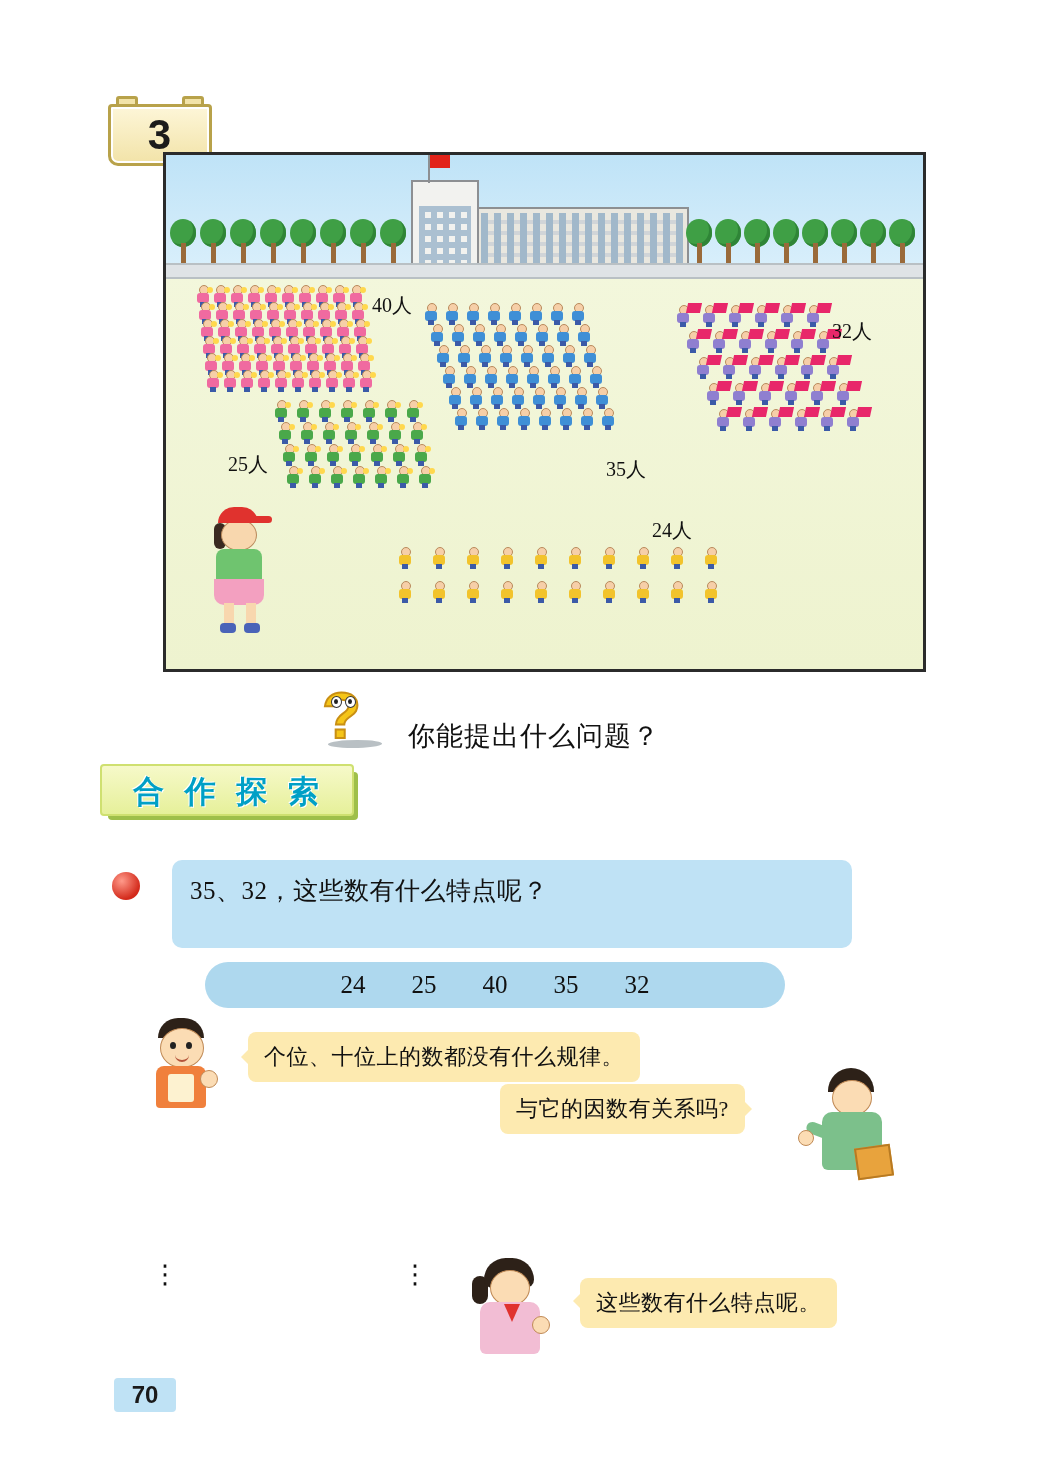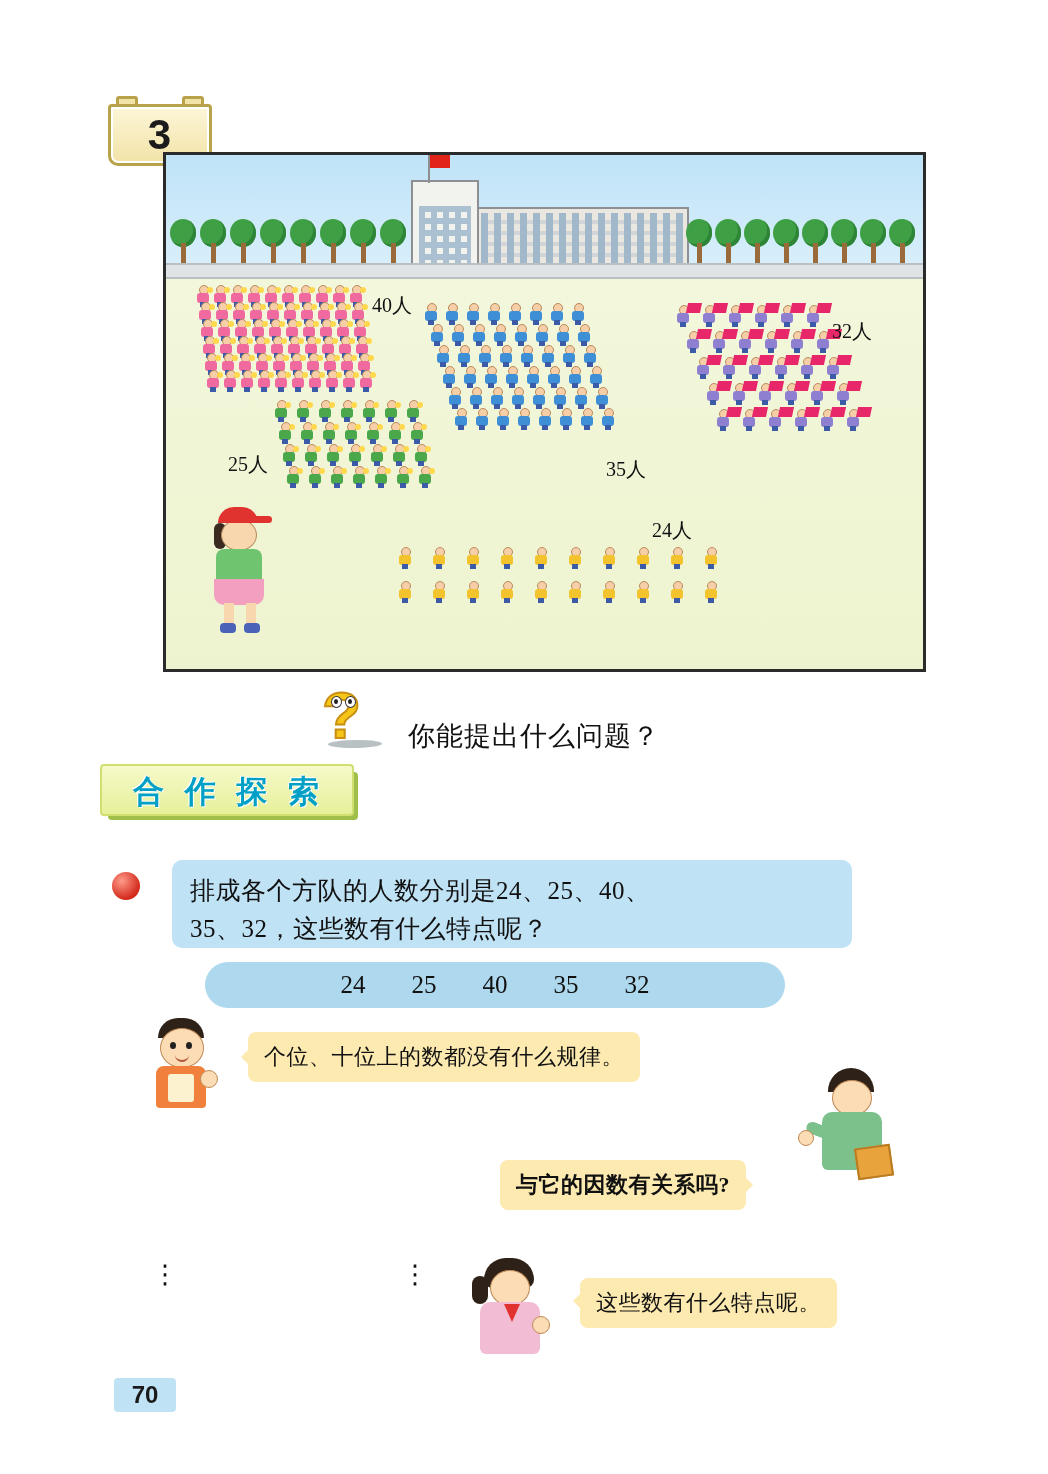--- a/index.html
+++ b/index.html
@@ -413,21 +413,21 @@
     letter-spacing: .5px;
   }
   .bubble.b1 { left: 248px; top: 1032px; }
   .bubble.b1:before {
     content: "";
     position: absolute;
     left: -16px; top: 16px;
     border: 9px solid transparent;
     border-right-color: #fdeab0;
   }
-  .bubble.b2 { left: 500px; top: 1160px; font-weight: bold; }
+  .bubble.b2 { left: 500px; top: 1084px; }
   .bubble.b2:after {
     content: "";
     position: absolute;
     right: -16px; top: 16px;
     border: 9px solid transparent;
     border-left-color: #fdeab0;
   }
   .bubble.b3 { left: 580px; top: 1278px; }
   .bubble.b3:before {
     content: "";
@@ -1793,21 +1793,20 @@
 <div class="ask-text">你能提出什么问题？</div>
 
 <div class="banner">
   <div class="shadow"></div>
   <div class="plate"></div>
   <div class="txt">合 作 探 索</div>
 </div>
 
 <div class="bullet"></div>
 <div class="qbox">
-  <p>排成各个方队的人数分别是24、25、40、</p>
   <p>35、32，这些数有什么特点呢？</p>
 </div>
 
 <div class="numpill">
   <span>24</span>
   <span>25</span>
   <span>40</span>
   <span>35</span>
   <span>32</span>
 </div>

